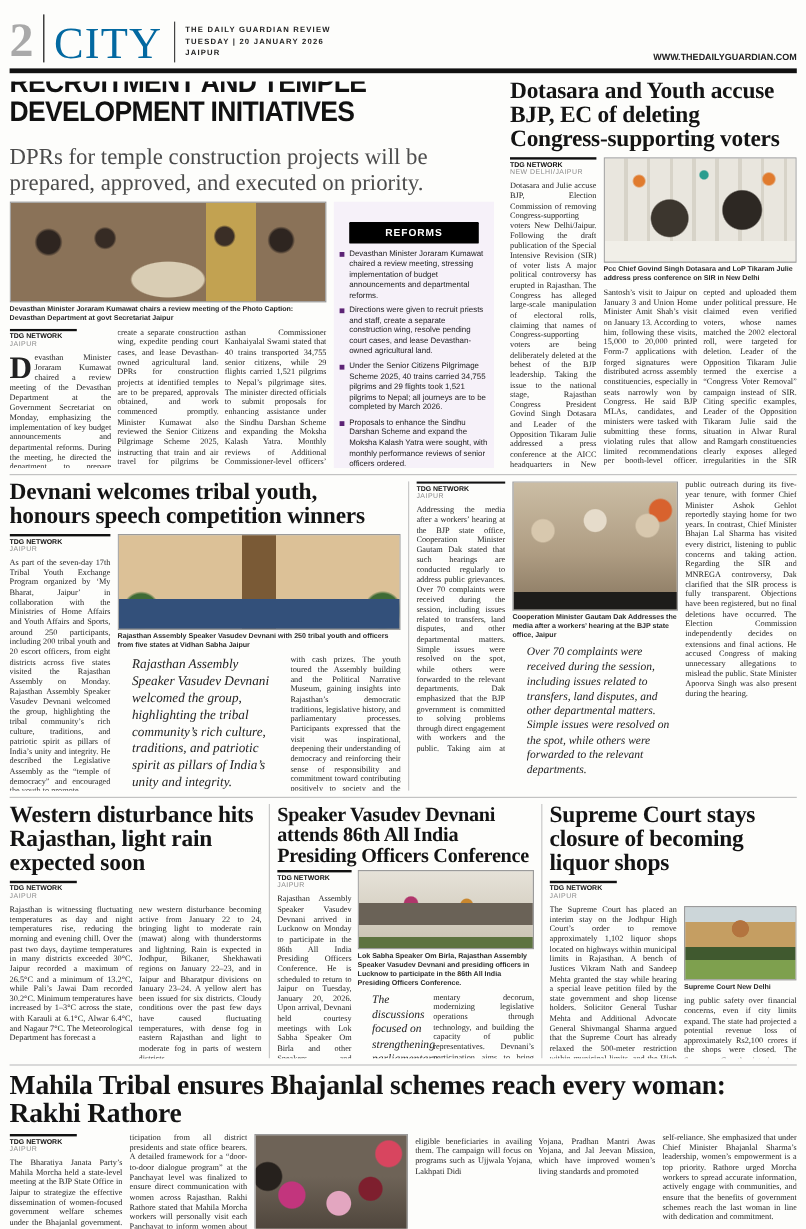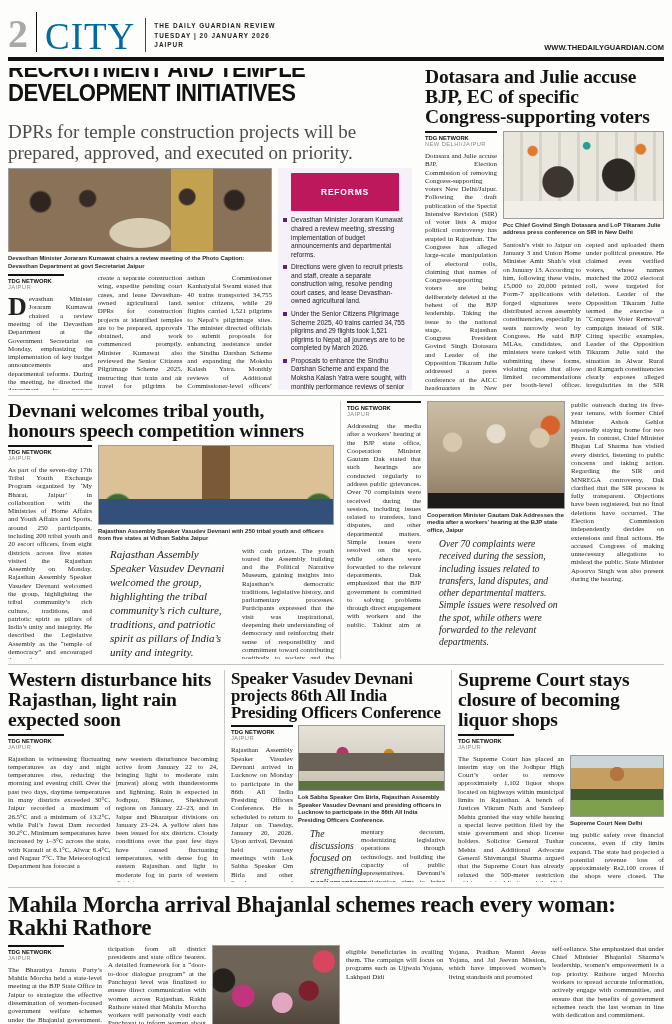--- a/index.html
+++ b/index.html
@@ -32,22 +32,22 @@
   .bodytxt .dropcap{float:left;font-size:26px;line-height:.82;padding:1px 2px 0 0;font-weight:bold;color:#222;}
   .cap{font-family:"Liberation Sans",sans-serif;font-size:5.9px;font-weight:bold;color:#2c2c2c;line-height:1.25;margin:3px 0 4px 0;}
   .photo{width:100%;border:1px solid #9b9b9b;box-sizing:border-box;}
   .pullq{font-size:11px;font-style:italic;line-height:1.28;color:#222;margin-left:12px;}
   .pullq.sm{font-size:9.6px;}
   .cols{display:flex;}
   .cols>.c{flex:1;margin-right:5px;}
   .cols>.c:last-child{margin-right:0;}
   
   .reforms{background:#f6f1f9;padding:5px 5px 4px 5px;}
-  .reforms .rtitle{background:#be185d;color:#fff;text-align:center;font-family:"Liberation Sans",sans-serif;
-                   font-weight:bold;font-size:8.5px;letter-spacing:.8px;padding:14px 0;margin:0 8px 5px 8px;border-radius:1px;}
+  .reforms .rtitle{background:#000000;color:#fff;text-align:center;font-family:"Liberation Sans",sans-serif;
+                   font-weight:bold;font-size:8.5px;letter-spacing:.8px;padding:4px 0;margin:12px 8px 5px 8px;border-radius:1px;}
   .reforms ul{margin:0;padding:0;list-style:none;}
   .reforms li{font-family:"Liberation Sans",sans-serif;font-size:6.6px;line-height:1.3;color:#222;
               padding-left:8px;position:relative;margin-bottom:4px;text-align:left;}
   .reforms li::before{content:"";position:absolute;left:0;top:2px;width:4px;height:4px;background:#5c2375;}
 </style>
 </head>
 <body>
 
 <div class="page">
 
@@ -108,21 +108,21 @@
             </ul>
           </div>
 
         </div>
       </div>
     </article>
 
     <div class="vrule"></div>
 
     <article style="flex:1;overflow:hidden;">
-      <h2 class="hl-serif" style="margin:0 0 4px 0;">Dotasara and Julie accuse BJP, EC of specific Congress-supporting voters</h2>
+      <h2 class="hl-serif" style="margin:0 0 4px 0;">Dotasara and Youth accuse BJP, EC of deleting Congress-supporting voters</h2>
       <div class="row">
         <div style="width:72px;flex:0 0 72px;margin-right:6px;">
           <div class="byline" style="width:100%;">
             <span>TDG NETWORK</span><br>
             <span class="loc">NEW DELHI/JAIPUR</span>
           </div>
           <div class="bodytxt" style="height:238px;">Dotasara and Julie accuse BJP, Election Commission of removing Congress-supporting voters New Delhi/Jaipur. Following the draft publication of the Special Intensive Revision (SIR) of voter lists A major political controversy has erupted in Rajasthan. The Congress has alleged large-scale manipulation of electoral rolls, claiming that names of Congress-supporting voters are being deliberately deleted at the behest of the BJP leadership. Taking the issue to the national stage, Rajasthan Congress President Govind Singh Dotasara and Leader of the Opposition Tikaram Julie addressed a press conference at the AICC headquarters in New Delhi and levelled serious allegations against the BJP and the Election Commission. Dotasara alleged that after the SIR draft was released, a plan was executed to delete nearly 45 lakh voters. He claimed that the situation changed after BJP national general secretary BL</div>
         </div>
         <div style="flex:1;overflow:hidden;">
           <div class="photo" style="height:88px;background:
@@ -218,21 +218,21 @@
       </div>
       <div class="cols" style="height:140px;overflow:hidden;">
         <div class="c bodytxt">Rajasthan is witnessing fluctuating temperatures as day and night temperatures rise, reducing the morning and evening chill. Over the past two days, daytime temperatures in many districts exceeded 30°C. Jaipur recorded a maximum of 26.5°C and a minimum of 13.2°C, while Pali’s Jawai Dam recorded 30.2°C. Minimum temperatures have increased by 1–3°C across the state, with Karauli at 6.1°C, Alwar 6.4°C, and Nagaur 7°C. The Meteorological Department has forecast a</div>
         <div class="c bodytxt">new western disturbance becoming active from January 22 to 24, bringing light to moderate rain (mawat) along with thunderstorms and lightning. Rain is expected in Jodhpur, Bikaner, Shekhawati regions on January 22–23, and in Jaipur and Bharatpur divisions on January 23–24. A yellow alert has been issued for six districts. Cloudy conditions over the past few days have caused fluctuating temperatures, with dense fog in eastern Rajasthan and light to moderate fog in parts of western districts.</div>
       </div>
     </article>
 
     <div class="vrule"></div>
 
     <article style="width:214px;flex:0 0 214px;overflow:hidden;">
-      <h2 class="hl-serif sm" style="margin:0 0 4px 0;">Speaker Vasudev Devnani projects 86th All India Presiding Officers Conference</h2>
+      <h2 class="hl-serif sm" style="margin:0 0 4px 0;">Speaker Vasudev Devnani attends 86th All India Presiding Officers Conference</h2>
       <div class="row">
         <div style="width:62px;flex:0 0 62px;margin-right:5px;">
           <div class="byline" style="width:100%;">
             <span>TDG NETWORK</span><br>
             <span class="loc">JAIPUR</span>
           </div>
           <div class="bodytxt" style="height:150px;">Rajasthan Assembly Speaker Vasudev Devnani arrived in Lucknow on Monday to participate in the 86th All India Presiding Officers Conference. He is scheduled to return to Jaipur on Tuesday, January 20, 2026. Upon arrival, Devnani held courtesy meetings with Lok Sabha Speaker Om Birla and other Speakers and Presiding Officers from various state legislative assemblies. The discussions focused on strengthening parliamentary traditions, enhancing transparency, and making legislative proceedings more effective and people-oriented. The conference will ad-</div>
         </div>
         <div style="flex:1;overflow:hidden;">
           <div class="photo" style="height:66px;background:
@@ -270,21 +270,21 @@
           <div class="cap">Supreme Court New Delhi</div>
           <div class="bodytxt" style="height:78px;">ing public safety over financial concerns, even if city limits expand. The state had projected a potential revenue loss of approximately Rs2,100 crores if the shops were closed. The Supreme Court’s interim stay allows the shops to continue operating while the legal proceedings continue, temporarily averting the financial impact on state revenue.</div>
         </div>
       </div>
     </article>
   </div>
 
   <div class="hrule"></div>
 
   <article style="overflow:hidden;height:135px;">
-    <h2 class="hl-serif lg" style="margin:0 0 5px 0;">Mahila Morcha arrival Bhajanlal schemes reach every woman: Rakhi Rathore</h2>
+    <h2 class="hl-serif lg" style="margin:0 0 5px 0;">Mahila Tribal ensures Bhajanlal schemes reach every woman: Rakhi Rathore</h2>
     <div class="row">
       <div style="width:94px;flex:0 0 94px;margin-right:6px;">
         <div class="byline">
           <span>TDG NETWORK</span><br>
           <span class="loc">JAIPUR</span>
         </div>
         <div class="bodytxt" style="height:86px;">The Bharatiya Janata Party’s Mahila Morcha held a state-level meeting at the BJP State Office in Jaipur to strategize the effective dissemination of women-focused government welfare schemes under the Bhajanlal government. The meeting was chaired by State Mahila Morcha President Rakhi Rathore, with par-</div>
       </div>
       <div class="bodytxt" style="width:98px;flex:0 0 98px;margin-right:6px;height:104px;">ticipation from all district presidents and state office bearers. A detailed framework for a “door-to-door dialogue program” at the Panchayat level was finalized to ensure direct communication with women across Rajasthan. Rakhi Rathore stated that Mahila Morcha workers will personally visit each Panchayat to inform women about public welfare schemes and assist</div>
       <div style="width:128px;flex:0 0 128px;margin-right:6px;">

